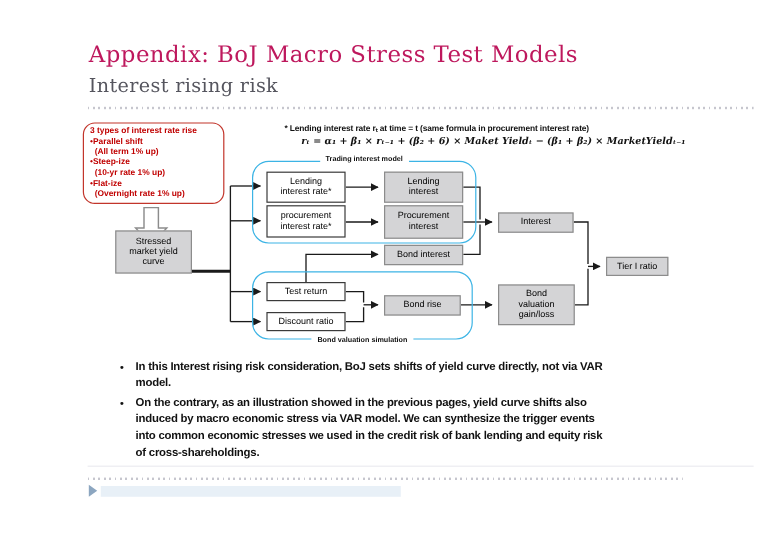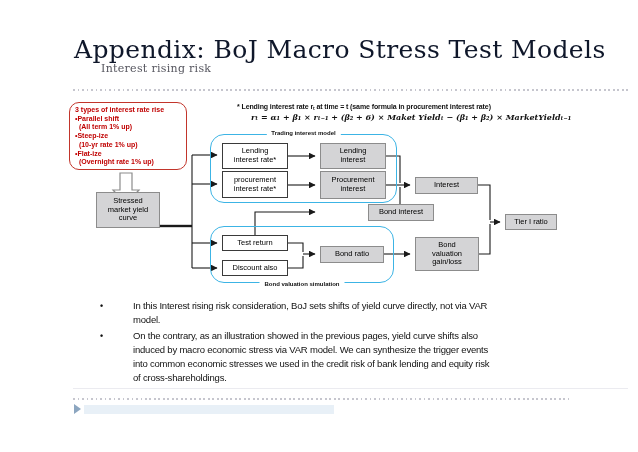--- a/index.html
+++ b/index.html
@@ -1,21 +1,21 @@
 <!DOCTYPE html>
 <html><head>
 <meta charset="utf-8">
 <style>
   html,body{margin:0;padding:0;background:#fff;}
   #slide{position:relative;width:638px;height:452px;background:#ffffff;overflow:hidden;
          font-family:"Liberation Sans",sans-serif;}
   .title{position:absolute;left:74px;top:35px;font-family:"DejaVu Serif",serif;
-         font-size:25px;letter-spacing:.4px;color:#0f172a;white-space:nowrap;}
+         font-size:19px;letter-spacing:.4px;color:#be185d;white-space:nowrap;}
   .subtitle{position:absolute;left:74px;top:62px;font-family:"DejaVu Serif",serif;
-         font-size:11px;letter-spacing:.3px;color:#55555e;white-space:nowrap;margin-left:27px;}
+         font-size:16px;letter-spacing:.3px;color:#55555e;white-space:nowrap;}
   .dotline{position:absolute;height:2px;
          background:repeating-linear-gradient(90deg,#c6c6ce 0 1.5px,transparent 1.5px 4.5px);}
   .faintline{position:absolute;height:1px;background:#ebebf0;}
 
   .callout{position:absolute;left:69px;top:102px;width:118px;height:68px;
          border:1.5px solid #c2352b;border-radius:10px;box-sizing:border-box;
          color:#c00000;font-weight:bold;font-size:7px;line-height:8.7px;
          padding:3px 3px 2px 5px;white-space:pre-line;}
   .formula-note{position:absolute;left:237px;top:102px;font-size:7px;font-weight:bold;
          letter-spacing:-.1px;color:#111;white-space:nowrap;}
@@ -33,22 +33,22 @@
          padding:0 5px;font-size:6px;font-weight:bold;color:#111;white-space:nowrap;}
   .group-label.top{top:-5px;}
   .group-label.bottom{bottom:-5px;}
 
   svg.wires{position:absolute;left:0;top:0;}
 
   .bullets{position:absolute;left:100px;top:299px;width:500px;}
   .bullet-item{display:flex;margin-bottom:1px;}
   .bullet-marker{width:13px;flex:0 0 13px;font-size:9px;font-weight:bold;color:#111;
          line-height:14.3px;}
-  .bullet-text{font-size:9.5px;font-weight:normal;letter-spacing:-.2px;line-height:14.3px;
-         color:#111;white-space:pre-line;margin-left:20px;}
+  .bullet-text{font-size:9.5px;font-weight:bold;letter-spacing:-.2px;line-height:14.3px;
+         color:#111;white-space:pre-line;}
 
   .footer-triangle{position:absolute;left:74px;top:404px;width:0;height:0;
          border-left:7px solid #8ca6c0;border-top:5px solid transparent;
          border-bottom:5px solid transparent;}
   .footer-bar{position:absolute;left:84px;top:405px;width:250px;height:9px;
          background:rgba(188,212,233,0.35);}
 </style>
 </head>
 <body>
 
@@ -111,24 +111,24 @@
 market yield
 curve</div>
   <div class="node white" style="left:222px;top:143px;width:66px;height:26px;">Lending
 interest rate*</div>
   <div class="node white" style="left:222px;top:171px;width:66px;height:27px;">procurement
 interest rate*</div>
   <div class="node gray" style="left:320px;top:143px;width:66px;height:26px;">Lending
 interest</div>
   <div class="node gray" style="left:320px;top:171px;width:66px;height:28px;">Procurement
 interest</div>
-  <div class="node gray" style="left:320px;top:204px;width:66px;height:17px;margin-left:48px;">Bond interest</div>
+  <div class="node gray" style="left:320px;top:204px;width:66px;height:17px;">Bond interest</div>
   <div class="node white" style="left:222px;top:235px;width:66px;height:16px;">Test return</div>
-  <div class="node white" style="left:222px;top:260px;width:66px;height:16px;">Discount also</div>
-  <div class="node gray" style="left:320px;top:246px;width:64px;height:17px;">Bond ratio</div>
+  <div class="node white" style="left:222px;top:260px;width:66px;height:16px;">Discount ratio</div>
+  <div class="node gray" style="left:320px;top:246px;width:64px;height:17px;">Bond rise</div>
   <div class="node gray" style="left:415px;top:177px;width:63px;height:17px;">Interest</div>
   <div class="node gray" style="left:415px;top:237px;width:64px;height:34px;">Bond
 valuation
 gain/loss</div>
   <div class="node gray" style="left:505px;top:214px;width:52px;height:16px;">Tier I ratio</div>
 
   <div class="bullets">
     <div class="bullet-item">
       <span class="bullet-marker">•</span>
       <span class="bullet-text">In this Interest rising risk consideration,  BoJ sets shifts of yield curve directly, not via VAR

